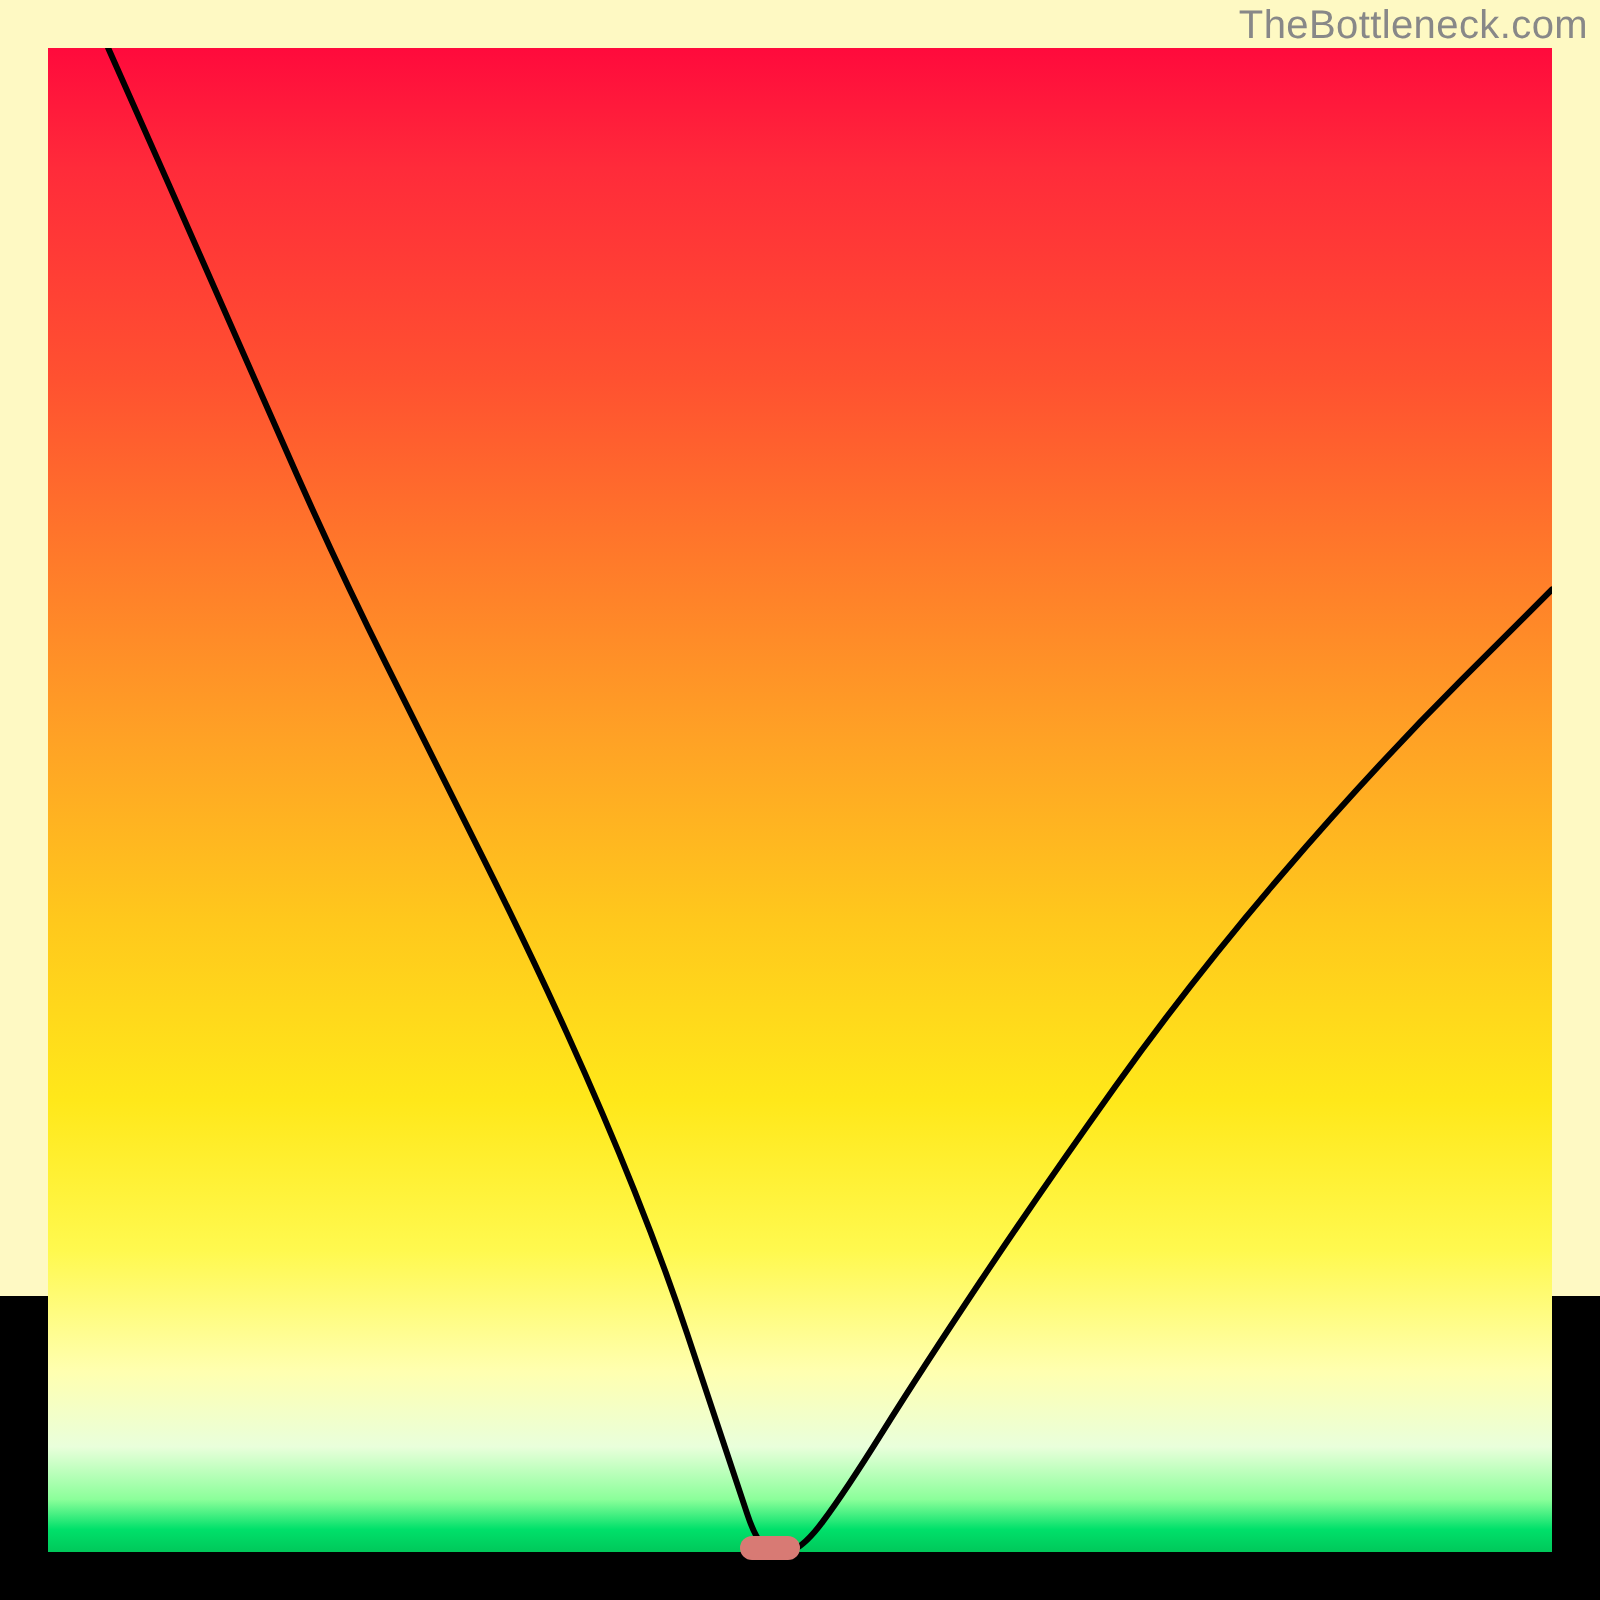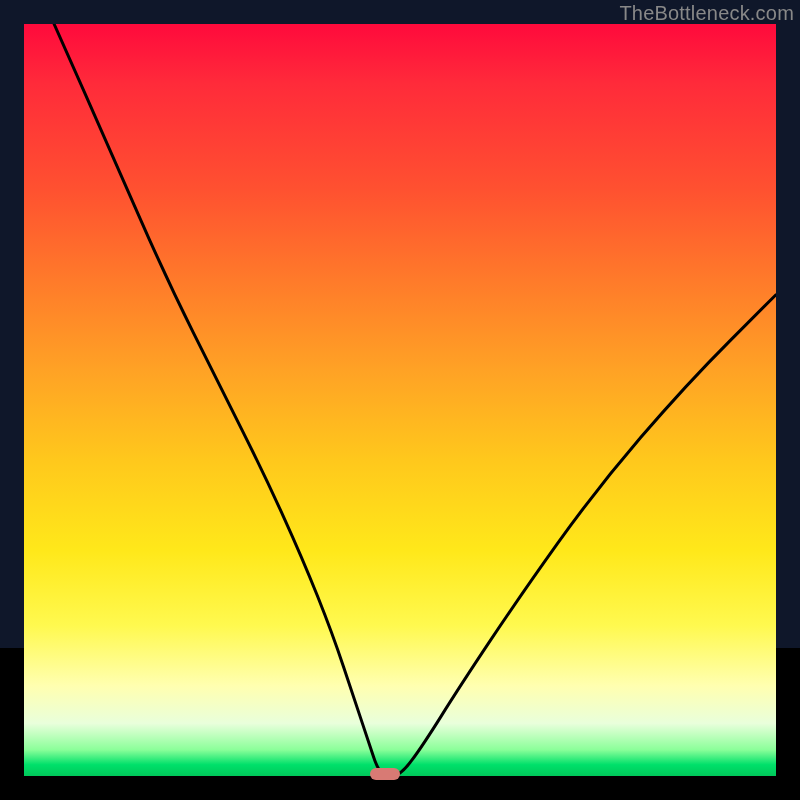--- a/index.html
+++ b/index.html
@@ -8,21 +8,21 @@
     width: 800px;
     height: 800px;
     overflow: hidden;
     background: #000;
     font-family: Arial, Helvetica, sans-serif;
   }
   .frame {
     position: relative;
     width: 800px;
     height: 648px;
-    background: #0f172a;
+    background: #fef9c3;
   }
   .plot-area {
     position: absolute;
     left: 24px;
     top: 24px;
     width: 752px;
     height: 752px;
     
     background: linear-gradient(to bottom,
       #ff0a3c 0%,

